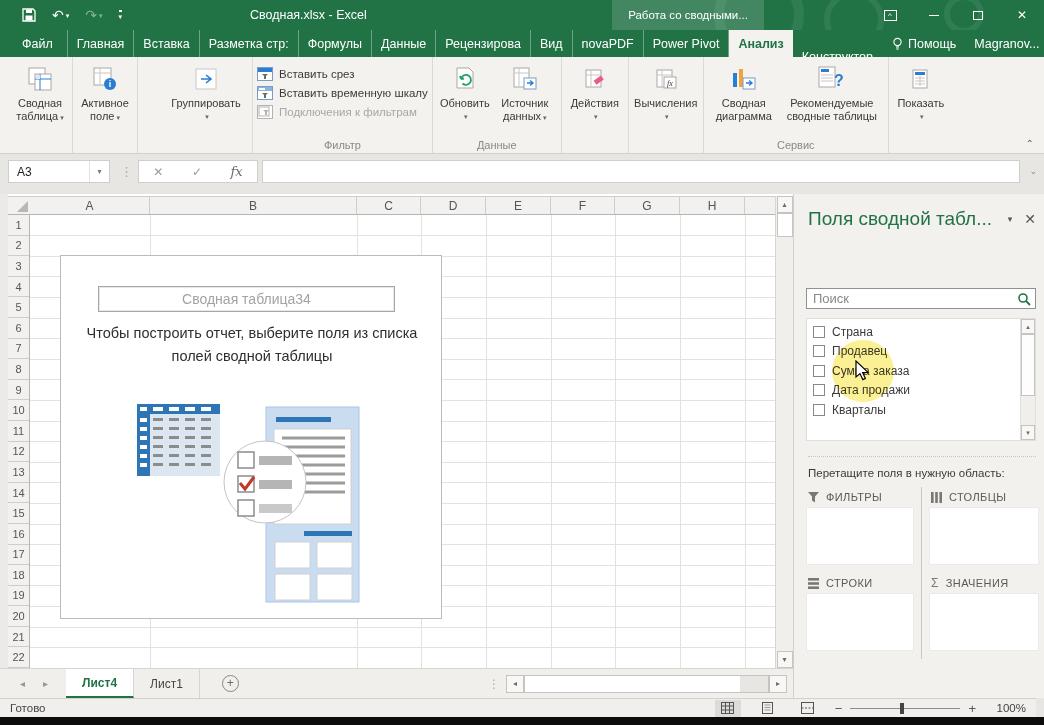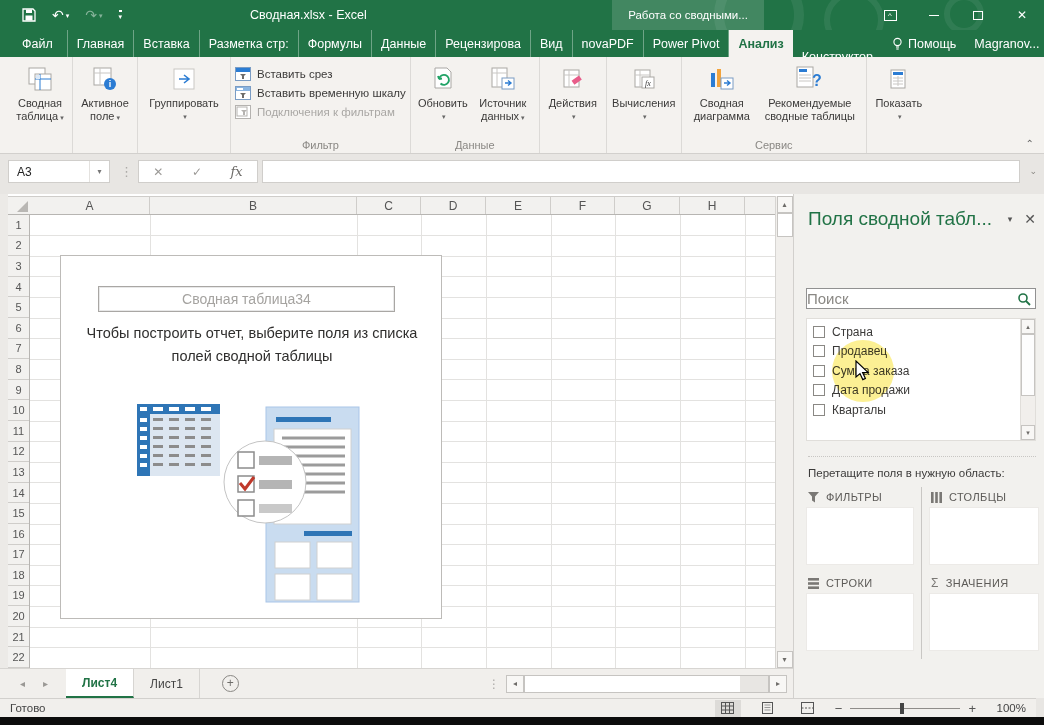--- a/index.html
+++ b/index.html
@@ -109,21 +109,21 @@
   .panel-title-row { position:absolute; left:14px; right:8px; top:14px; display:flex; align-items:center; }
   .panel-title { flex:1; font-size:19px; color:#217346; white-space:nowrap; overflow:hidden; }
   .pt-car { font-size:9px; color:#555; margin:0 12px 0 4px; }
   .pt-close { font-size:14px; color:#555; }
   .choose-row { position:absolute; left:14px; top:50px; right:8px; display:flex; }
   .choose-text { width:160px; font-size:11.5px; line-height:15px; color:#3b3a39; }
   .gear-btn { margin-left:auto; width:42px; height:27px; background:#fdfdfd; border:1px solid #b3b1ae; display:flex; align-items:center; justify-content:center; gap:4px; color:#6e6c69; }
   .gear-btn .g { font-size:14px; }
   .gear-btn .c { font-size:7px; }
   .searchbox { position:absolute; left:12px; right:8px; top:94px; height:21px; background:#fff; border:1px solid #919191; display:flex; align-items:center; }
-  .searchbox .ph { flex:1; padding-left:0; font-size:15px; color:#8a8884; }
+  .searchbox .ph { flex:1; padding-left:6px; font-size:13px; color:#8a8884; }
   .fieldlist { position:absolute; left:12px; right:8px; top:124px; height:123px; background:#fff; border:1px solid #e0deda; display:flex; }
   .fl-items { flex:1; padding-top:3px; }
   .fl-row { height:19.5px; display:flex; align-items:center; gap:7px; padding-left:6px; }
   .cbx { width:12px; height:12px; border:1px solid #8a8884; background:#fff; flex:none; }
   .fl-label { font-size:12px; color:#3b3a39; }
   .fl-scroll { width:15px; background:#f1efec; border-left:1px solid #e0deda; display:flex; flex-direction:column; align-items:center; }
   .fl-scroll .sc-arrow { width:14px; height:15px; font-size:7px; }
   .fl-thumb { width:14px; height:62px; background:#fdfdfd; border:1px solid #c6c4c1; }
   .fl-track { flex:1; }
   .highlight-blob { position:absolute; left:38px; top:146px; width:62px; height:62px; border-radius:50%; background:rgba(250,228,60,.55); mix-blend-mode:multiply; pointer-events:none; }
@@ -263,21 +263,21 @@
             <rect x="2" y="2" width="17" height="17" fill="#fff" stroke="#a9a7a4"></rect>
             <path d="M2,7 h17 M8,2 v17" stroke="#c9c7c4"></path>
             <circle cx="18" cy="18" r="6" fill="#2b7cd3"></circle>
             <text x="18" y="21" font-size="9" fill="#fff" text-anchor="middle" font-weight="bold">i</text>
           </svg>
       </span>
       <div class="blabel"><span>Активное поле</span><span class="car">▾</span></div>
     </div>
   </div>
   <div class="rgroup">
-    <div class="bigbtn" style="width:84px;">
+    <div class="bigbtn" style="width:84px;margin-left:22px;">
       <span class="ic">
         <svg width="26" height="26" viewBox="0 0 26 26">
             <rect x="3" y="3" width="20" height="20" fill="#fff" stroke="#c9c7c4"></rect>
             <path d="M8,13 h9 M13,9 l5,4 l-5,4" fill="none" stroke="#2b7cd3" stroke-width="1.6"></path>
           </svg>
       </span>
       <div class="blabel"><span>Группировать</span><span class="car" style="display:block;">▾</span></div>
     </div>
   </div>
   <div class="rgroup">

